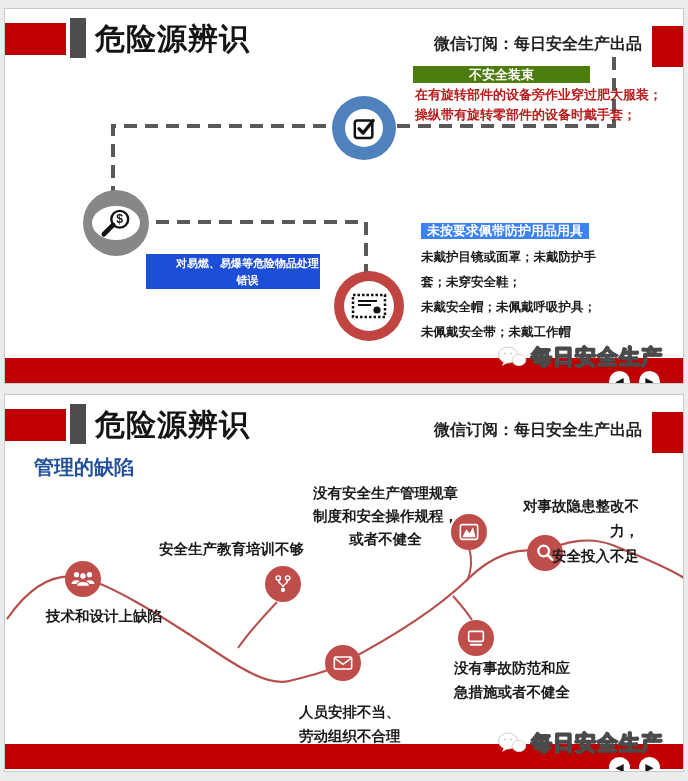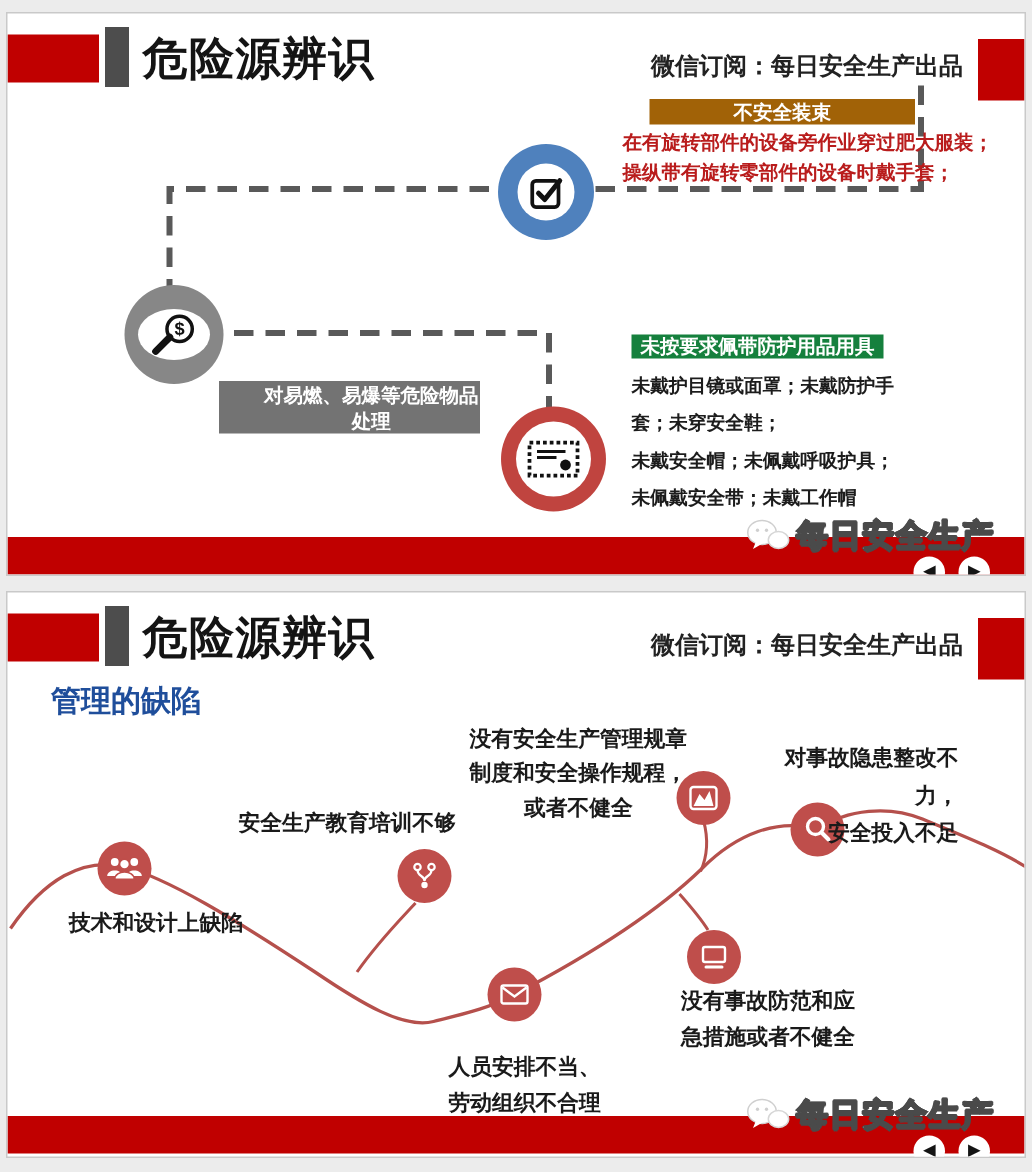--- a/index.html
+++ b/index.html
@@ -12,26 +12,26 @@
   .hdr-redrect{position:absolute;left:0;top:14px;width:61px;height:32px;background:#c00000;}
   .hdr-graybar{position:absolute;left:65px;top:9px;width:16px;height:40px;background:#4d4d4d;}
   .hdr-title{position:absolute;left:90px;top:10px;font-size:30px;font-weight:900;color:#141414;letter-spacing:1px;}
   .hdr-sub{position:absolute;right:41px;top:25px;font-size:16px;font-weight:600;color:#222;}
   .hdr-redblock{position:absolute;right:0;top:17px;width:31px;height:41px;background:#c00000;}
 
   
   .svg-abs{position:absolute;left:0;top:0;}
   .node{position:absolute;border-radius:50%;display:flex;align-items:center;justify-content:center;}
   .node-inner{background:#ffffff;border-radius:50%;display:flex;align-items:center;justify-content:center;}
-  .bluebox{position:absolute;left:428px;top:57px;width:177px;height:17px;background:#a16207;color:#fff;
+  .bluebox{position:absolute;left:408px;top:57px;width:177px;height:17px;background:#4d7c0f;color:#fff;
            font-size:13px;font-weight:700;text-align:center;line-height:17px;}
   .attire-text{position:absolute;left:394px;top:76px;font-size:13px;font-weight:700;color:#b91c1c;line-height:20px;white-space:nowrap;margin-left:16px;}
-  .graybox{position:absolute;left:141px;top:245px;width:174px;height:35px;background:#737373;color:#fff;
-           font-size:13px;font-weight:600;text-align:center;line-height:17px;padding-top:1px;box-sizing:border-box;padding-left:29px;}
-  .redbox{position:absolute;left:416px;top:214px;width:168px;height:16px;background:#15803d;color:#fff;
+  .graybox{position:absolute;left:141px;top:245px;width:174px;height:35px;background:#1d4ed8;color:#fff;
+           font-size:11px;font-weight:600;text-align:center;line-height:17px;padding-top:1px;box-sizing:border-box;padding-left:29px;}
+  .redbox{position:absolute;left:416px;top:214px;width:168px;height:16px;background:#3b82f6;color:#fff;
           font-size:13px;font-weight:700;text-align:center;line-height:16px;}
   .ppe-text{position:absolute;left:416px;top:236px;font-size:12.5px;font-weight:700;color:#1c1c1c;line-height:25px;white-space:nowrap;}
 
   
   .s2-heading{position:absolute;left:29px;top:59px;font-size:20px;font-weight:900;color:#1f4e9b;}
   .s2-label{position:absolute;font-family:"Liberation Serif",serif;font-weight:700;color:#1a1a1a;font-size:14.5px;line-height:23px;text-align:right;}
   .s2-center{text-align:center;}
   .rnode{position:absolute;width:36px;height:36px;border-radius:50%;background:#bf4e4b;display:flex;align-items:center;justify-content:center;}
 
   

